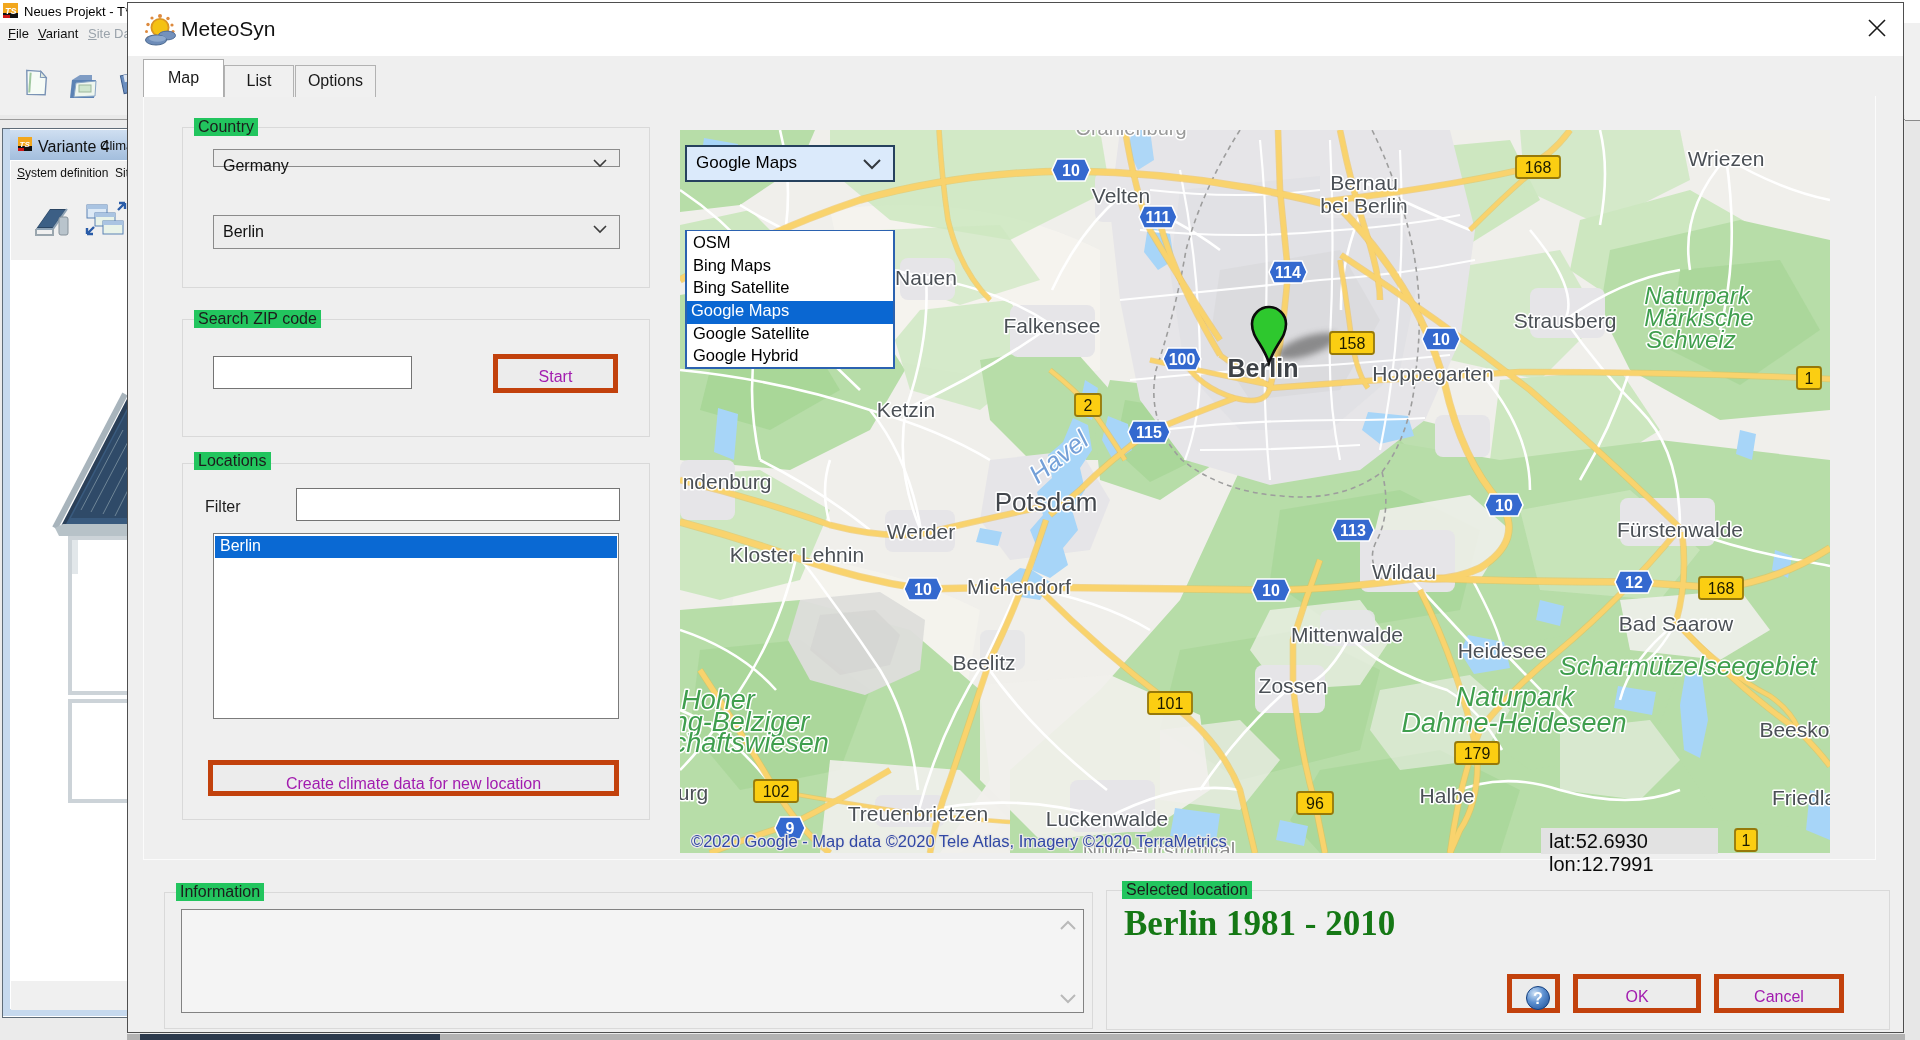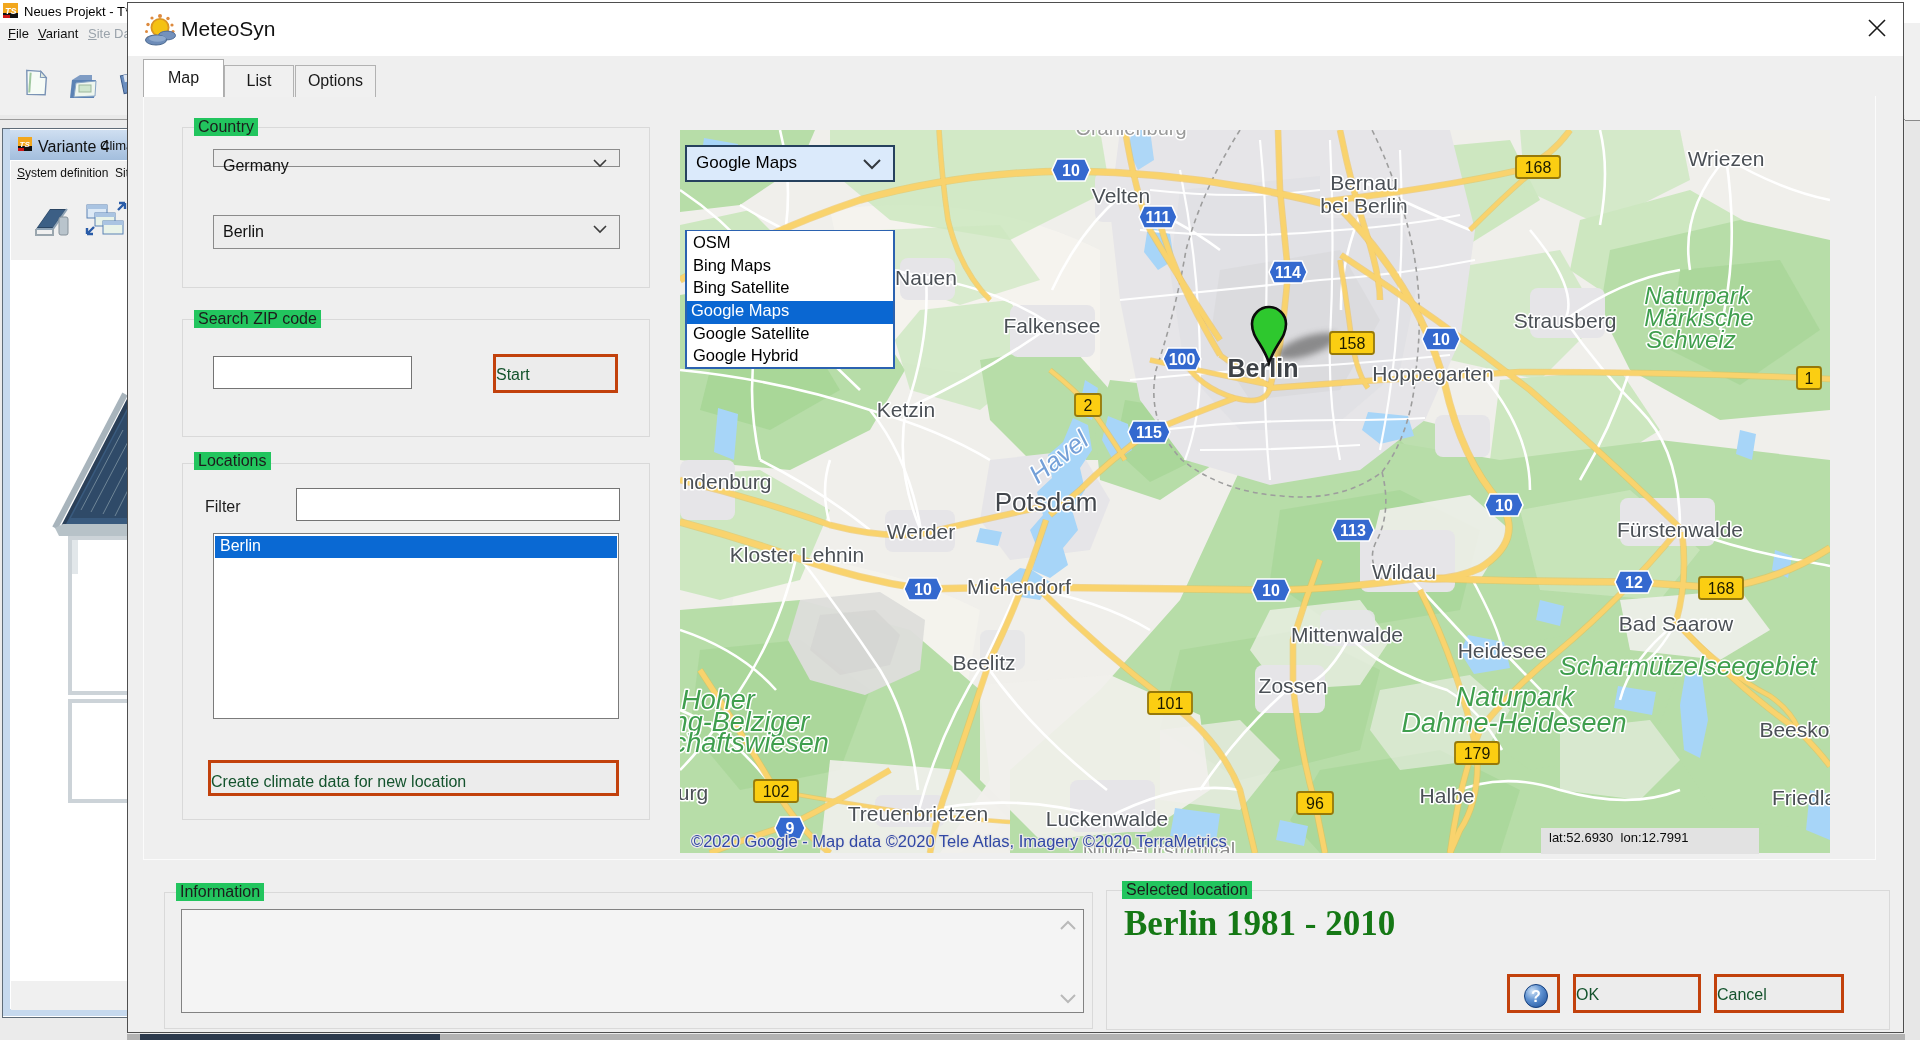--- a/index.html
+++ b/index.html
@@ -33,21 +33,21 @@
 #tab-list { left:96px; width:70px; }
 #tab-options { left:167px; width:81px; }
 #tabpage { left:15px; top:93px; width:1733px; height:764px; border-left:1px solid #fbfbfb; border-right:1px solid #fbfbfb; border-bottom:1px solid #fbfbfb; }
 
 .grp { border:1px solid #d9d9d9; }
 .grp-label { background:#22c55e; font-size:16px; color:#1c1c1c; padding:0 4px; }
 
 .combo { background:#ededed; border:1px solid #8b8b8b; font-size:16px; color:#111; }
 .combo .chev { position:absolute; right:12px; top:9px; }
 .inputbox { background:#ffffff; border:1px solid #747474; }
-.btn { background:#ececec; border:3px solid #c2410c; font-size:16px; color:#14532d; text-align:left; }
+.btn { background:#ececec; border:5px solid #c2410c; font-size:16px; color:#a21caf; text-align:center; }
 
 #map { left:552px; top:127px; width:1150px; height:723px; overflow:hidden; }
 
 #mcombo { left:557px; top:142px; width:210px; height:37px; background:#dbeafb; border:2px solid #26415e; font-size:17px; color:#000; z-index:5; }
 #mlist { left:557px; top:179px; width:210px; height:139px; background:#ffffff; border:2px solid #2b62b0; border-top:1px solid #2b62b0; font-size:16.5px; color:#000; z-index:5;margin-top:48px; }
 .mitem { position:absolute; left:2px; width:202px; height:23px; padding-left:4px; }
 .msel { background:#0a67d2; color:#fff; width:206px; }
 
 #grp-info { left:36px; top:889px; width:929px; height:137px; }
 #info-box { left:53px; top:906px; width:903px; height:104px; background:#f4f4f4; border:1px solid #828282; }
@@ -561,21 +561,21 @@
     </div>
   <div class="abs" id="mlist">
     <div class="mitem" style="top:2px">OSM</div>
     <div class="mitem" style="top:25px">Bing Maps</div>
     <div class="mitem" style="top:47px">Bing Satellite</div>
     <div class="mitem msel" style="top:70px;left:0">Google Maps</div>
     <div class="mitem" style="top:93px">Google Satellite</div>
     <div class="mitem" style="top:115px">Google Hybrid</div>
   </div>
 
-  <div class="abs" style="left:1413px;top:825px;width:218px;height:26px;background:#e2e2e2;font-size:13px;color:#0a0a0a;padding:2px 0 0 8px">lat:52.6930&nbsp; lon:12.7991</div>
+  <div class="abs" style="left:1413px;top:825px;width:177px;height:26px;background:#e2e2e2;font-size:20px;color:#0a0a0a;padding:2px 0 0 8px">lat:52.6930&nbsp; lon:12.7991</div>
 
   <div class="abs grp" id="grp-info"></div>
   <div class="abs grp-label" style="left:48px;top:880px">Information</div>
   <div class="abs" id="info-box">
     <svg style="position:absolute;right:7px;top:10px" width="16" height="10">
         <path d="M1 9 L8 2 L15 9" stroke="#b9b9b9" stroke-width="2" fill="none"></path>
       </svg>
     <svg style="position:absolute;right:7px;bottom:8px" width="16" height="10">
         <path d="M1 1 L8 8 L15 1" stroke="#b9b9b9" stroke-width="2" fill="none"></path>
       </svg>

